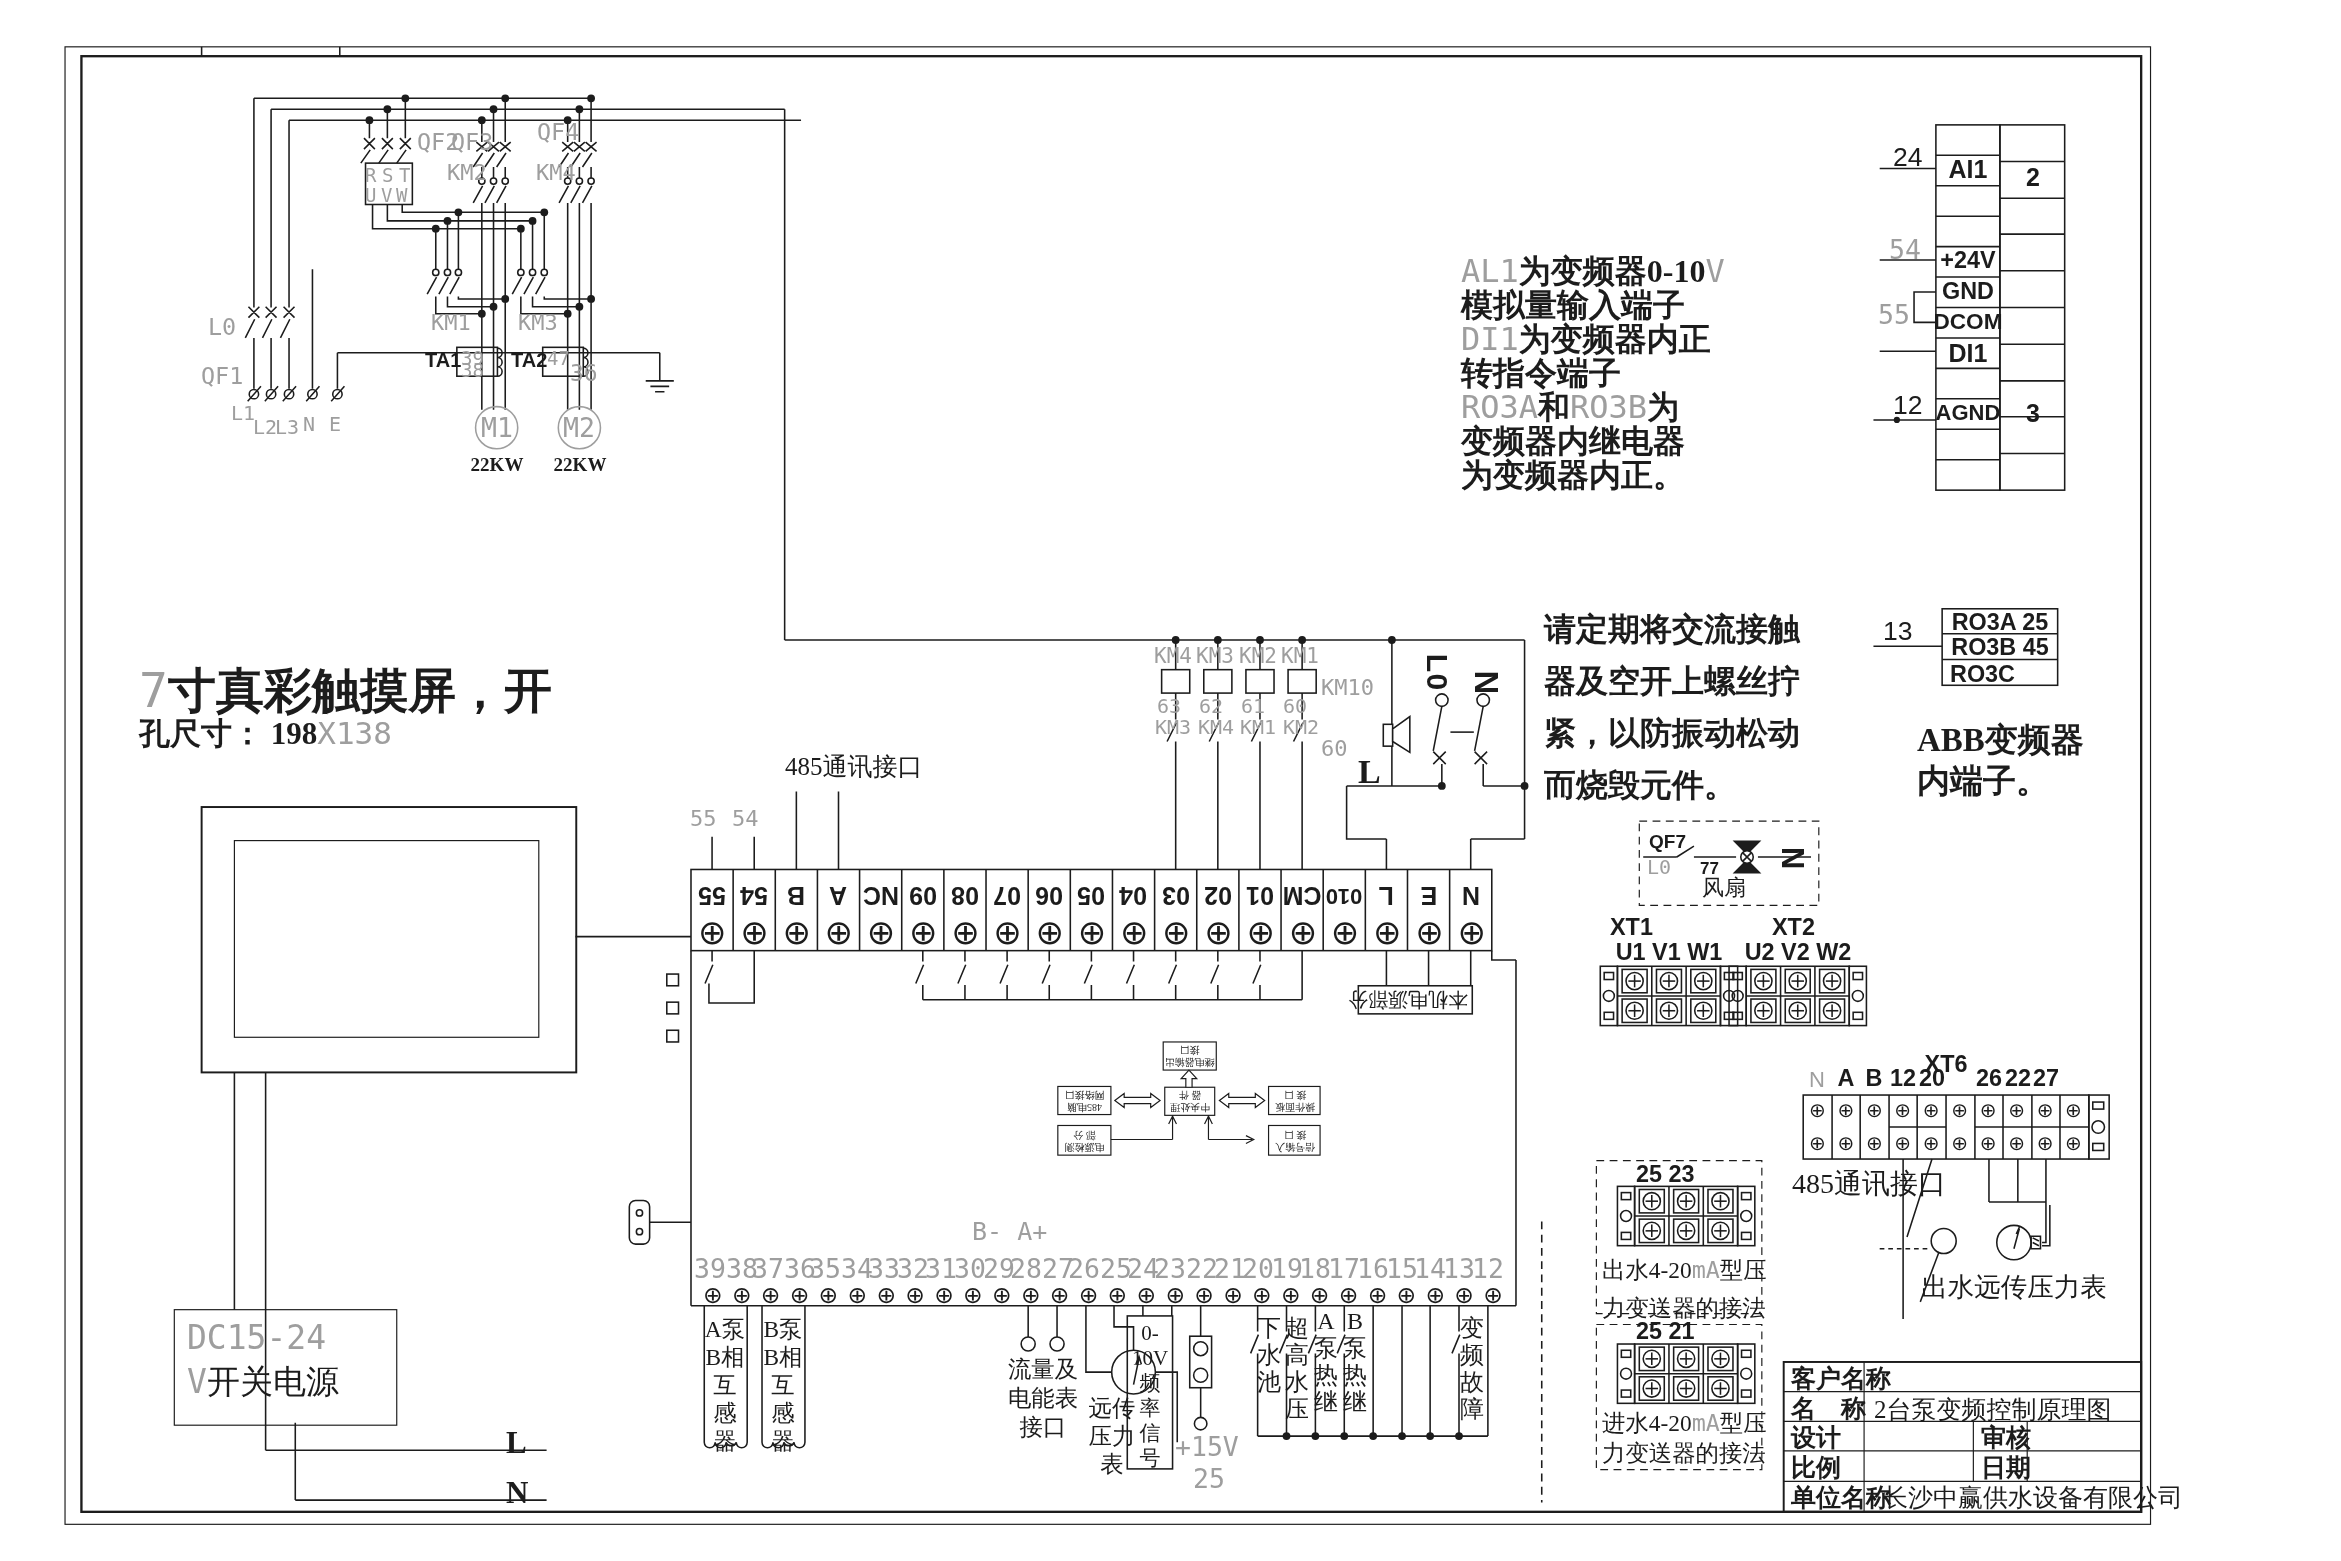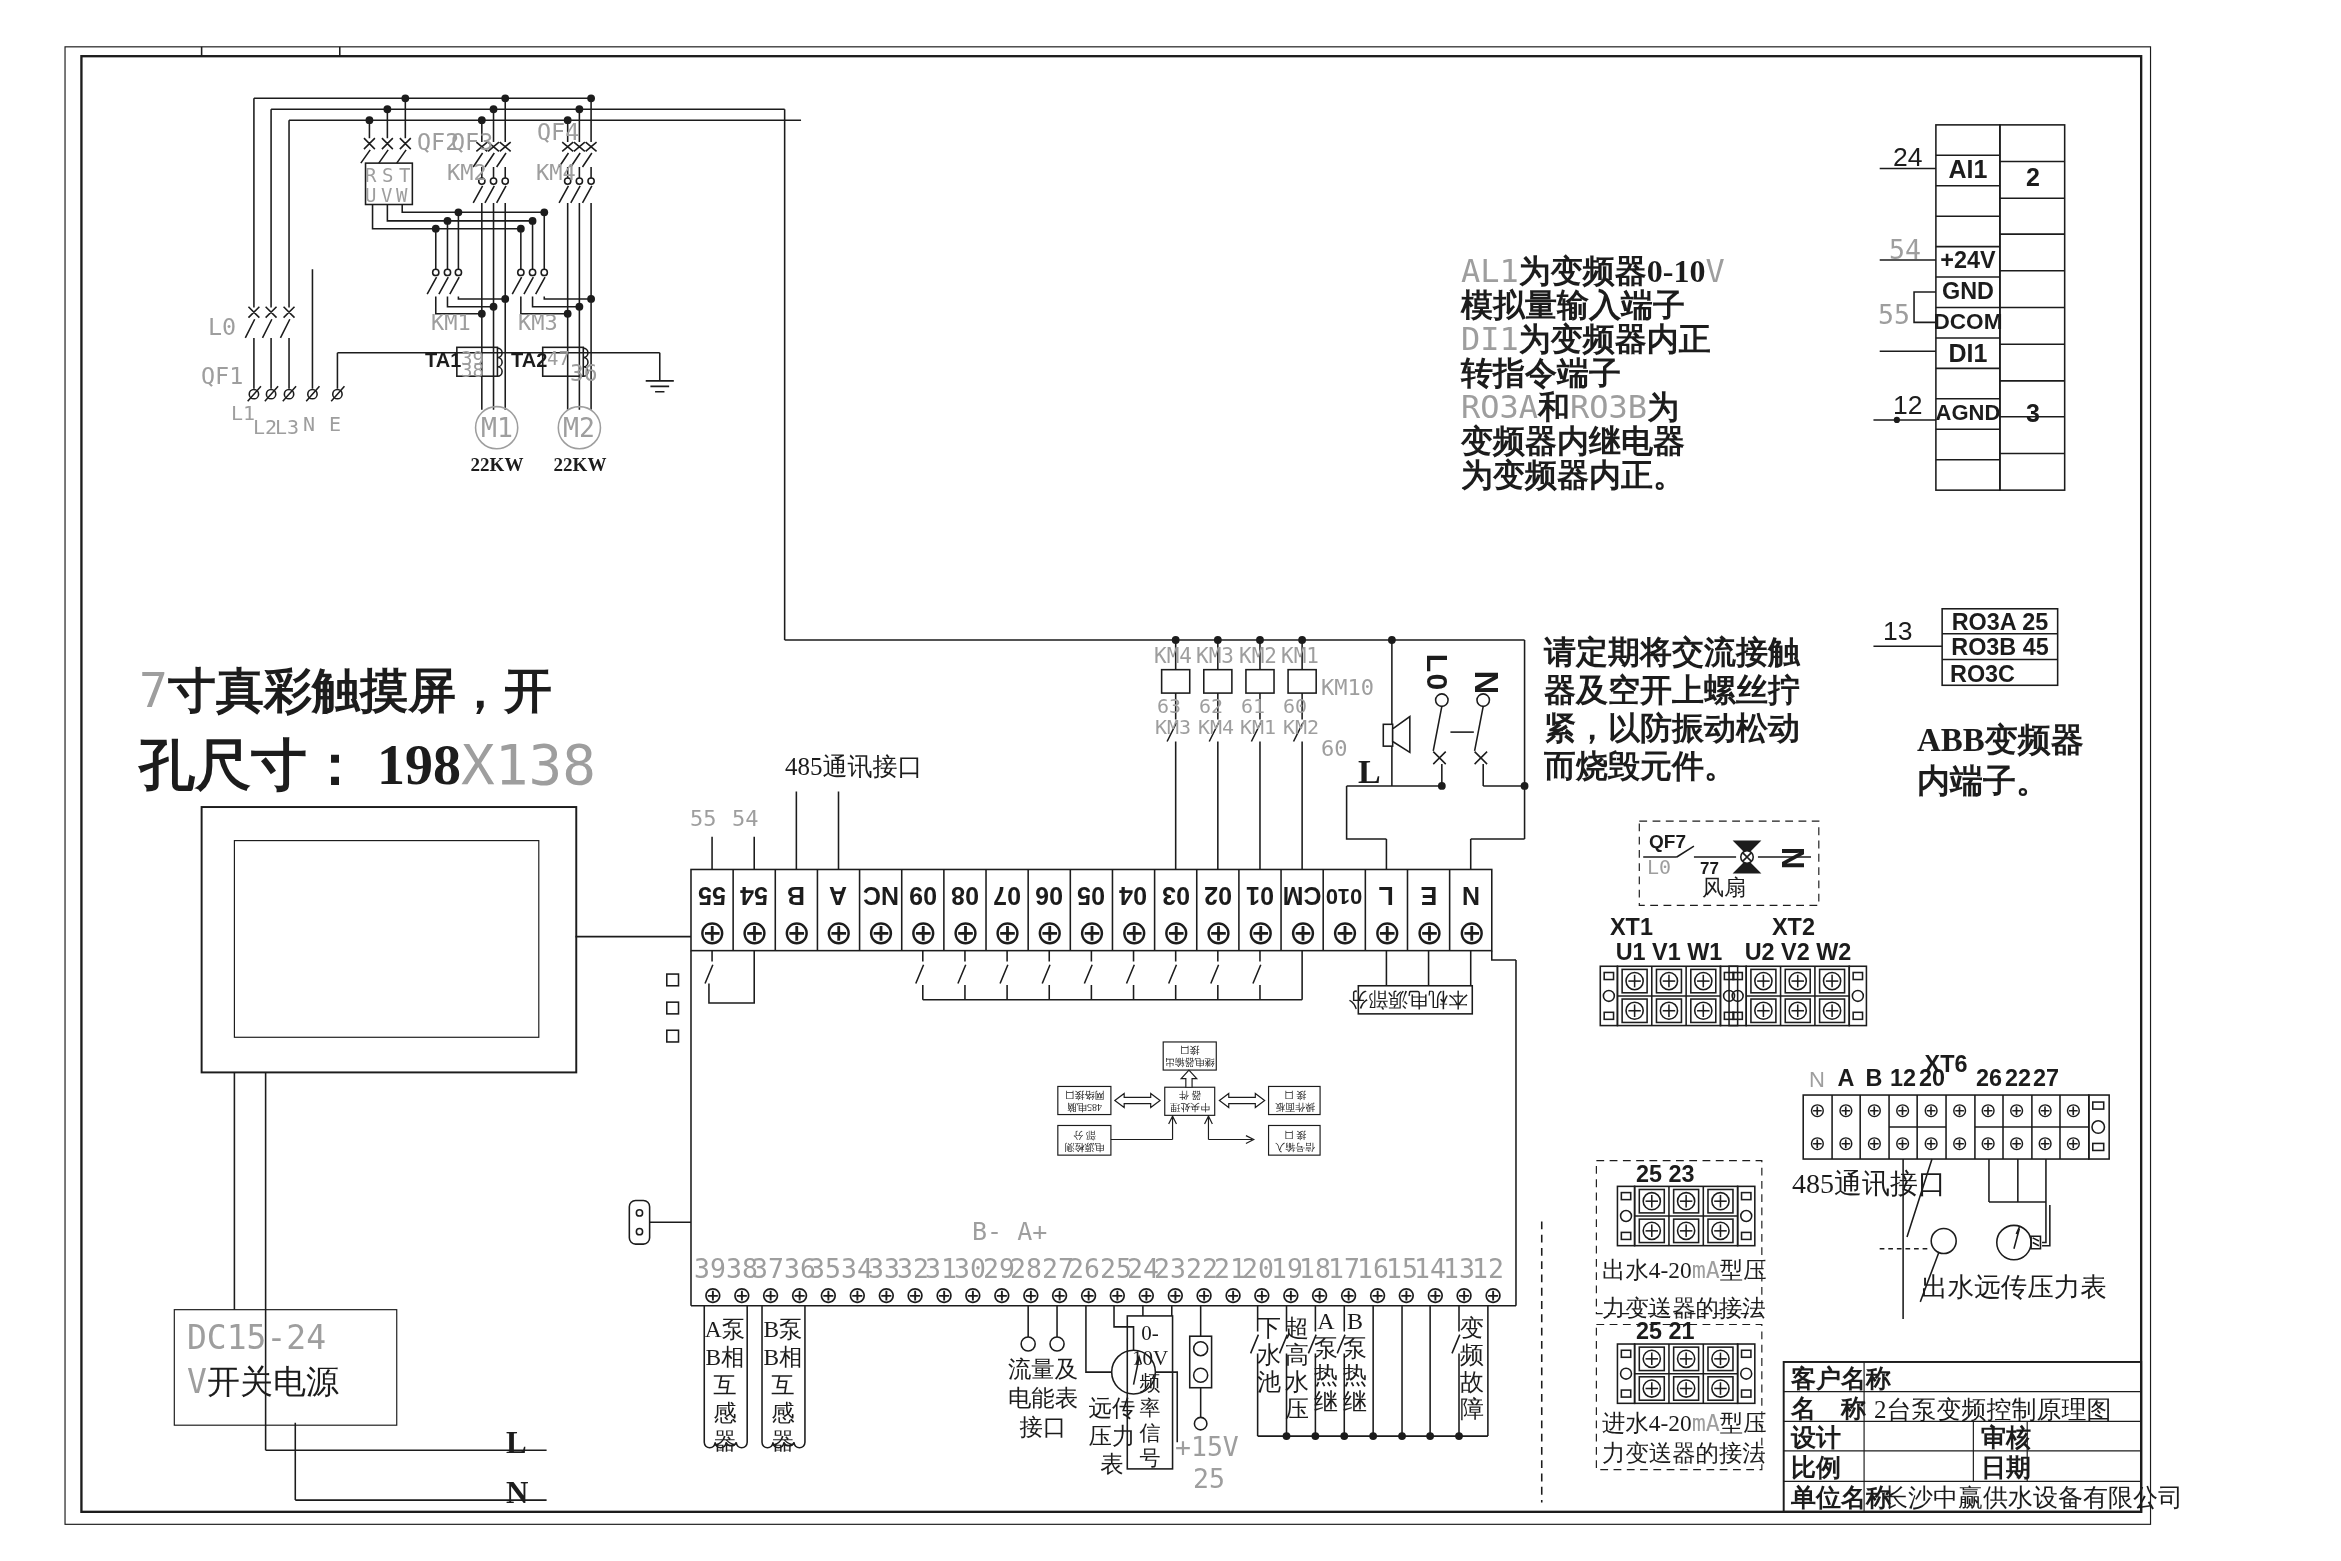--- a/index.html
+++ b/index.html
@@ -349,21 +349,21 @@
 <div class="t mono gray" style="left:461px;top:361px;font-size:19px">38</div>
 <div class="t b" style="left:511px;top:350px;font-size:20px">TA2</div>
 <div class="t mono gray" style="left:547px;top:349px;font-size:19px">47</div>
 <div class="t mono gray" style="left:570px;top:361px;font-size:23px">36</div>
 <div class="t mono gray cen" style="left:497px;top:414px;font-size:26.5px">M1</div>
 <div class="t mono gray cen" style="left:579px;top:414px;font-size:26.5px">M2</div>
 <div class="t serif b cen" style="left:497px;top:455px;font-size:19px">22KW</div>
 <div class="t serif b cen" style="left:580px;top:455px;font-size:19px">22KW</div>
 
 <div class="t serif" style="left:139px;top:665px;font-size:48px"><span class="gray mono">7</span><span class="b">寸真彩触摸屏，开</span></div>
-<div class="t serif" style="left:139px;top:736px;font-size:56px"><span class="b">孔尺寸：  </span><span class="b">198</span><span class="gray mono">X138</span></div>
+<div class="t serif" style="left:139px;top:717px;font-size:31px"><span class="b">孔尺寸：  </span><span class="b">198</span><span class="gray mono">X138</span></div>
 
 <div class="t mono gray" style="left:187px;top:1321px;font-size:33px">DC15-24</div>
 <div class="t serif" style="left:187px;top:1365px;font-size:33px"><span class="gray mono">V</span><span>开关电源</span></div>
 <div class="t serif b" style="left:506px;top:1427px;font-size:31px">L</div>
 <div class="t serif b" style="left:506px;top:1477px;font-size:31px">N</div>
 
 <div class="t mono gray cen" style="left:1173px;top:645px;font-size:21px">KM4</div>
 <div class="t mono gray cen" style="left:1215px;top:645px;font-size:21px">KM3</div>
 <div class="t mono gray cen" style="left:1258px;top:645px;font-size:21px">KM2</div>
 <div class="t mono gray cen" style="left:1300px;top:645px;font-size:21px">KM1</div>
@@ -490,21 +490,21 @@
 
 <div class="t" style="left:1461px;top:254px;font-size:32px;line-height:34px">
   <div><span class="gray mono">AL1</span><span class="serif b">为变频器0-10</span><span class="gray mono">V</span></div>
   <div class="serif b">模拟量输入端子</div>
   <div><span class="gray mono">DI1</span><span class="serif b">为变频器内正</span></div>
   <div class="serif b">转指令端子</div>
   <div><span class="gray mono">RO3A</span><span class="serif b">和</span><span class="gray mono">RO3B</span><span class="serif b">为</span></div>
   <div class="serif b">变频器内继电器</div>
   <div class="serif b">为变频器内正。</div>
 </div>
-<div class="t serif b pre" style="left:1544px;top:633px;font-size:32px;line-height:38px">请定期将交流接触
+<div class="t serif b pre" style="left:1544px;top:603px;font-size:32px;line-height:52px">请定期将交流接触
 器及空开上螺丝拧
 紧，以防振动松动
 而烧毁元件。</div>
 
 <div class="t" style="left:1893px;top:144px;font-size:26.5px">24</div>
 <div class="t gray mono" style="left:1889px;top:236px;font-size:26.5px">54</div>
 <div class="t gray mono" style="left:1878px;top:301px;font-size:26.5px">55</div>
 <div class="t" style="left:1893px;top:392px;font-size:26.5px">12</div>
 <div class="t" style="left:1883px;top:618px;font-size:26.5px">13</div>
 <div class="t b cen" style="left:1968px;top:156px;font-size:25px">AI1</div>

